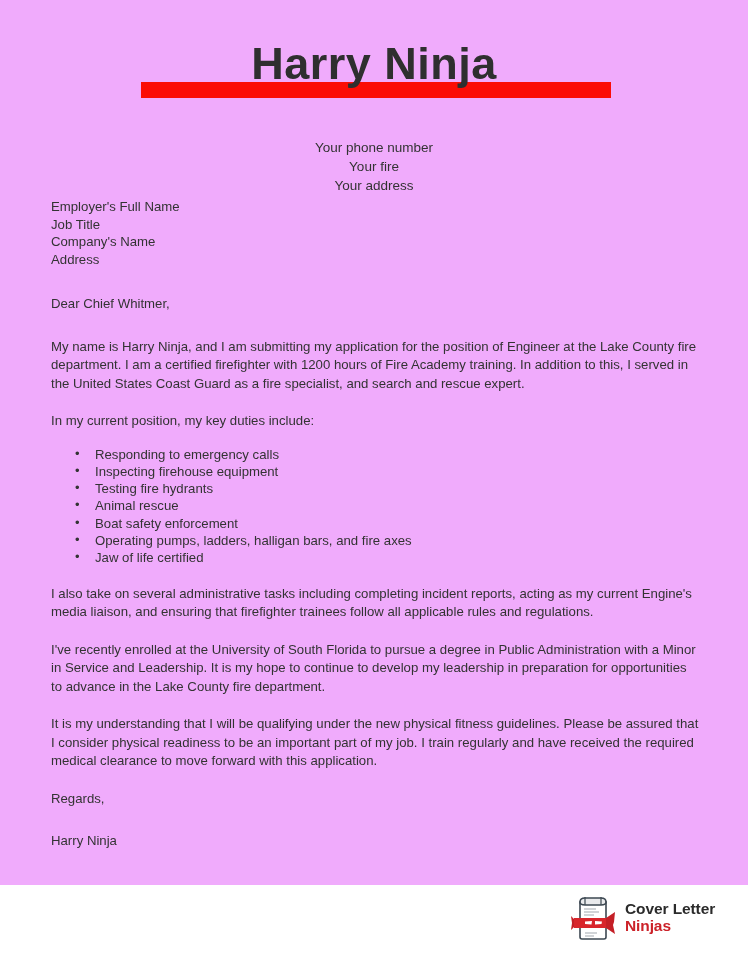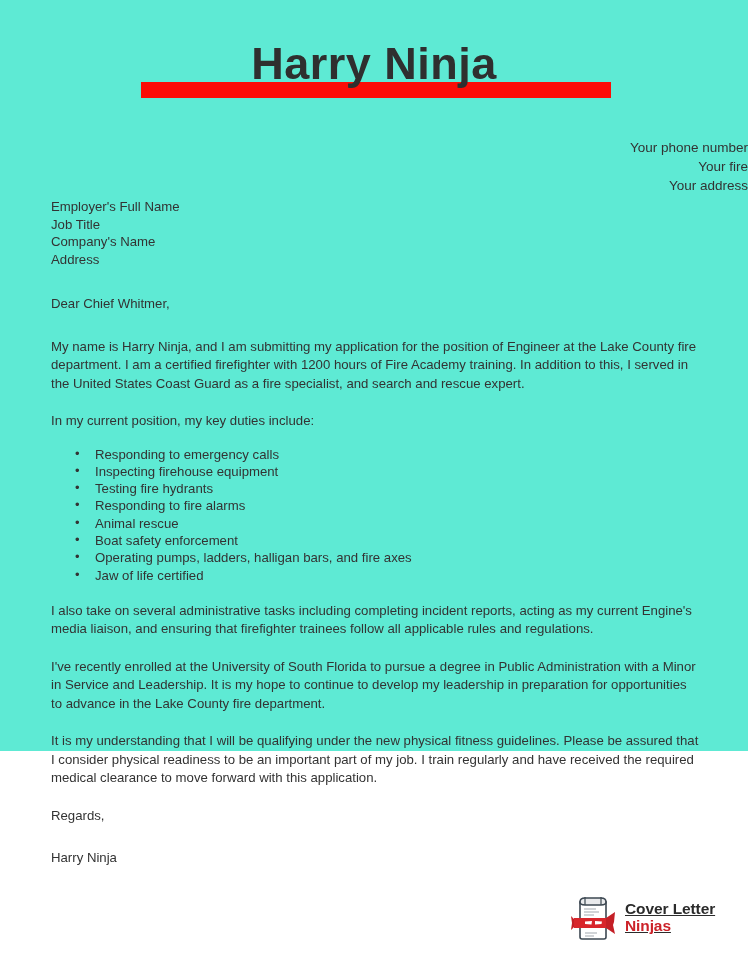--- a/index.html
+++ b/index.html
@@ -12,22 +12,22 @@
     height: 961px;
     position: relative;
     font-family: "Liberation Sans", sans-serif;
     color: #2b2b2b;
     overflow: hidden;
   }
 
   .page {
     position: relative;
     width: 748px;
-    height: 751px;
-    background: #5eead4;
+    height: 885px;
+    background: #f0abfc;
   }
 
   
   .header {
     position: relative;
     padding-top: 38px;
     height: 72px;
   }
   .name-wrap {
     position: relative;
@@ -55,21 +55,21 @@
   }
 
   
   .contact {
     margin-top: 28px;
     text-align: center;
     font-size: 13.5px;
     line-height: 19px;
     color: #333333;
   }
-  .contact div { white-space: nowrap; text-align: right; }
+  .contact div { white-space: nowrap; }
 
   
   .letter {
     position: absolute;
     left: 51px;
     top: 198px;
     width: 648px;
     font-size: 13.2px;
     line-height: 18.5px;
     color: #333333;
@@ -118,21 +118,20 @@
 
   
   .footer-logo {
     position: absolute;
     left: 570px;
     top: 892px;
     width: 146px;
     height: 50px;
     display: flex;
     align-items: center;
-    text-decoration: underline;
   }
   .logo-mark {
     width: 46px;
     height: 48px;
     flex: 0 0 46px;
     position: relative;
   }
   .logo-text {
     margin-left: 9px;
     line-height: 1.12;
@@ -181,21 +180,20 @@
     <p class="salutation">Dear Chief Whitmer,</p>
 
     <p class="para">My name is Harry Ninja, and I am submitting my application for the position of Engineer at the Lake County fire department. I am a certified firefighter with 1200 hours of Fire Academy training. In addition to this, I served in the United States Coast Guard as a fire specialist, and search and rescue expert.</p>
 
     <p class="para tight">In my current position, my key duties include:</p>
 
     <ul class="duties">
       <li>Responding to emergency calls</li>
       <li>Inspecting firehouse equipment</li>
       <li>Testing fire hydrants</li>
-      <li>Responding to fire alarms</li>
       <li>Animal rescue</li>
       <li>Boat safety enforcement</li>
       <li>Operating pumps, ladders, halligan bars, and fire axes</li>
       <li>Jaw of life certified</li>
     </ul>
 
     <p class="para">I also take on several administrative tasks including completing incident reports, acting as my current Engine's media liaison, and ensuring that firefighter trainees follow all applicable rules and regulations.</p>
 
     <p class="para">I've recently enrolled at the University of South Florida to pursue a degree in Public Administration with a Minor in Service and Leadership. It is my hope to continue to develop my leadership in preparation for opportunities to advance in the Lake County fire department.</p>
 

